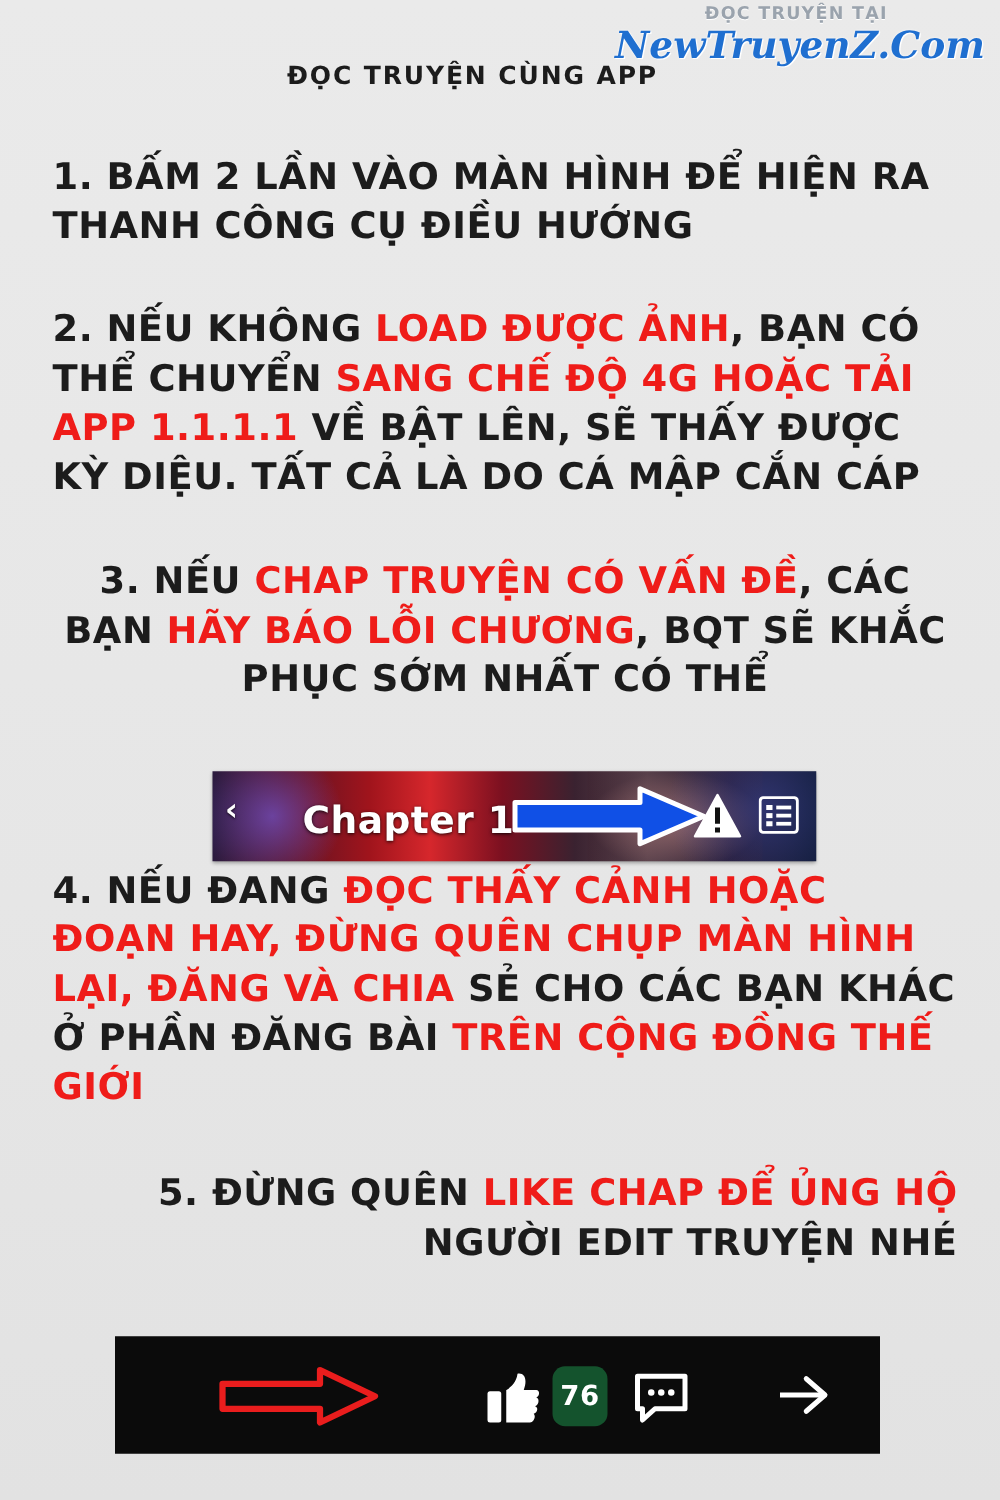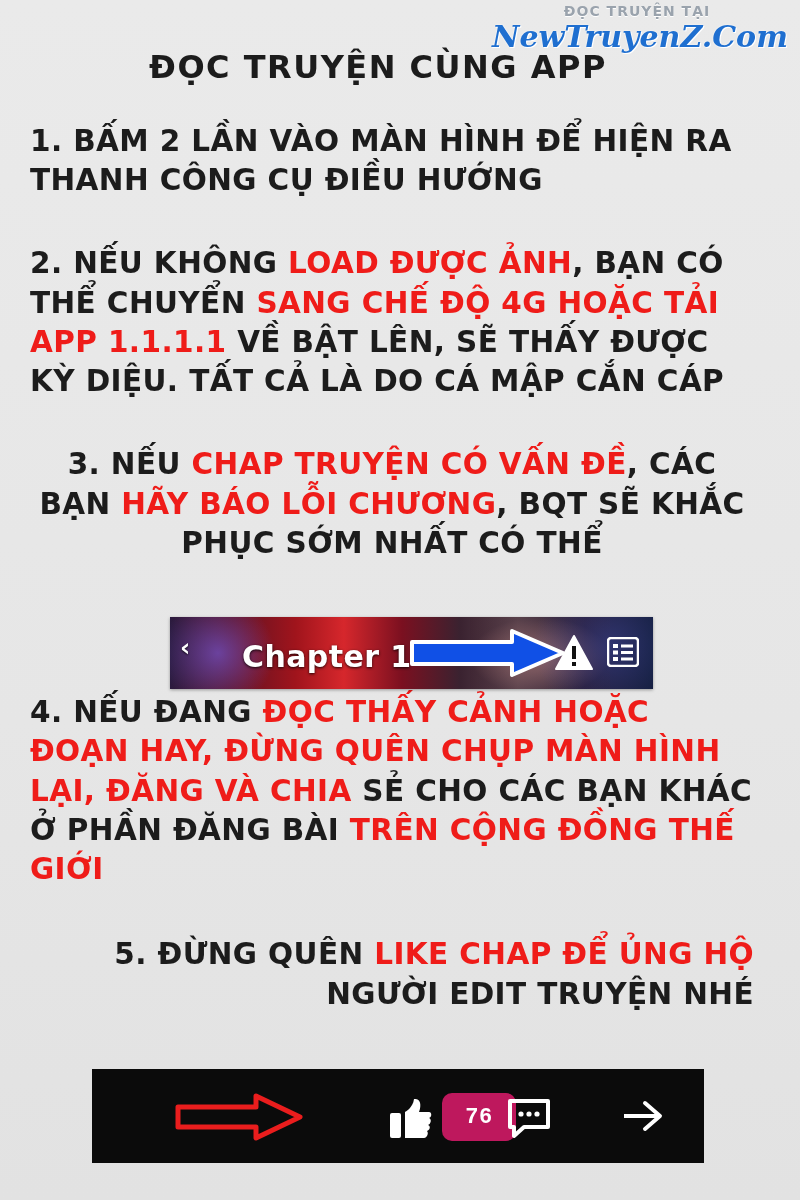--- a/index.html
+++ b/index.html
@@ -50,32 +50,32 @@
     letter-spacing: 0px;
   }
 
   
   .heading {
     position: absolute;
     top: 48px;
     left: 0;
     width: 756px;
     text-align: center;
-    font-size: 32px;
+    font-size: 20px;
     font-weight: bold;
     color: #1c1c1c;
     letter-spacing: 1.5px;
     font-family: "DejaVu Sans", sans-serif;
   }
 
   
   .content {
     position: absolute;
     top: 122px;
-    left: 30px;
+    left: 42px;
     width: 724px;
   }
   .block {
     font-size: 29.5px;
     font-weight: bold;
     line-height: 1.33;
     color: #1c1c1c;
     letter-spacing: 0.4px;
     margin-bottom: 30px;
     font-family: "DejaVu Sans", sans-serif;
@@ -163,31 +163,30 @@
     width: 130px; height: 48px;
   }
   .bb-like {
     position: absolute;
     left: 296px; top: 26px;
     width: 44px; height: 46px;
   }
   .bb-count {
     position: absolute;
     left: 350px; top: 24px;
-    width: 74px; height: 48px;
+    width: 44px; height: 48px;
     border-radius: 10px;
-    background: #be185d;
+    background: #14532d;
     color: #ffffff;
     font-size: 22px;
     font-weight: bold;
     display: flex;
     align-items: center;
     justify-content: center;
     letter-spacing: 0.5px;
-    font-family: Liberation Mono, monospace;
   }
   .bb-comment {
     position: absolute;
     left: 414px; top: 28px;
     width: 46px; height: 42px;
   }
   .bb-next {
     position: absolute;
     right: 38px; top: 26px;
     width: 46px; height: 42px;

